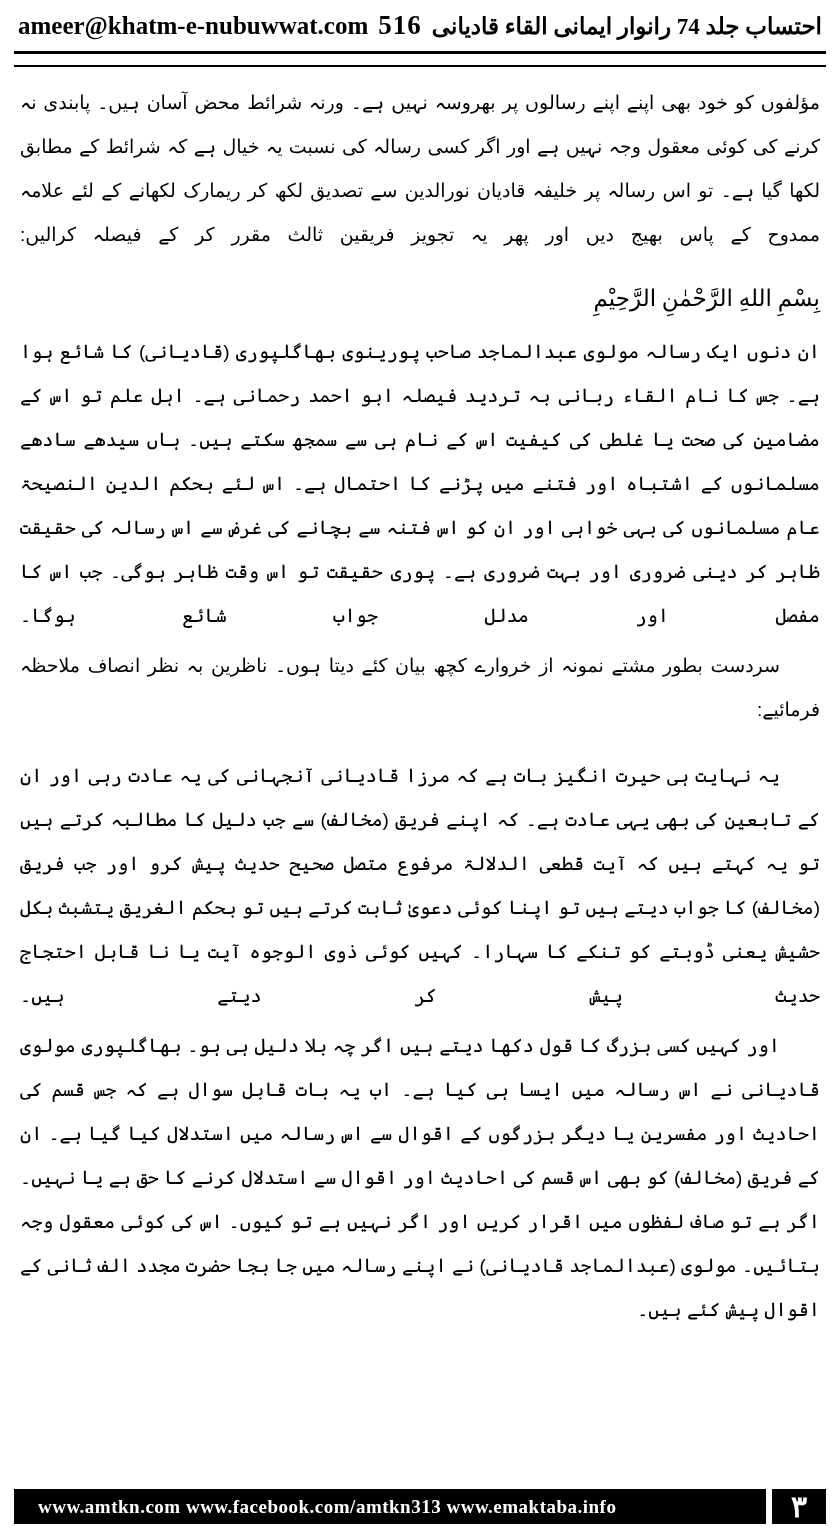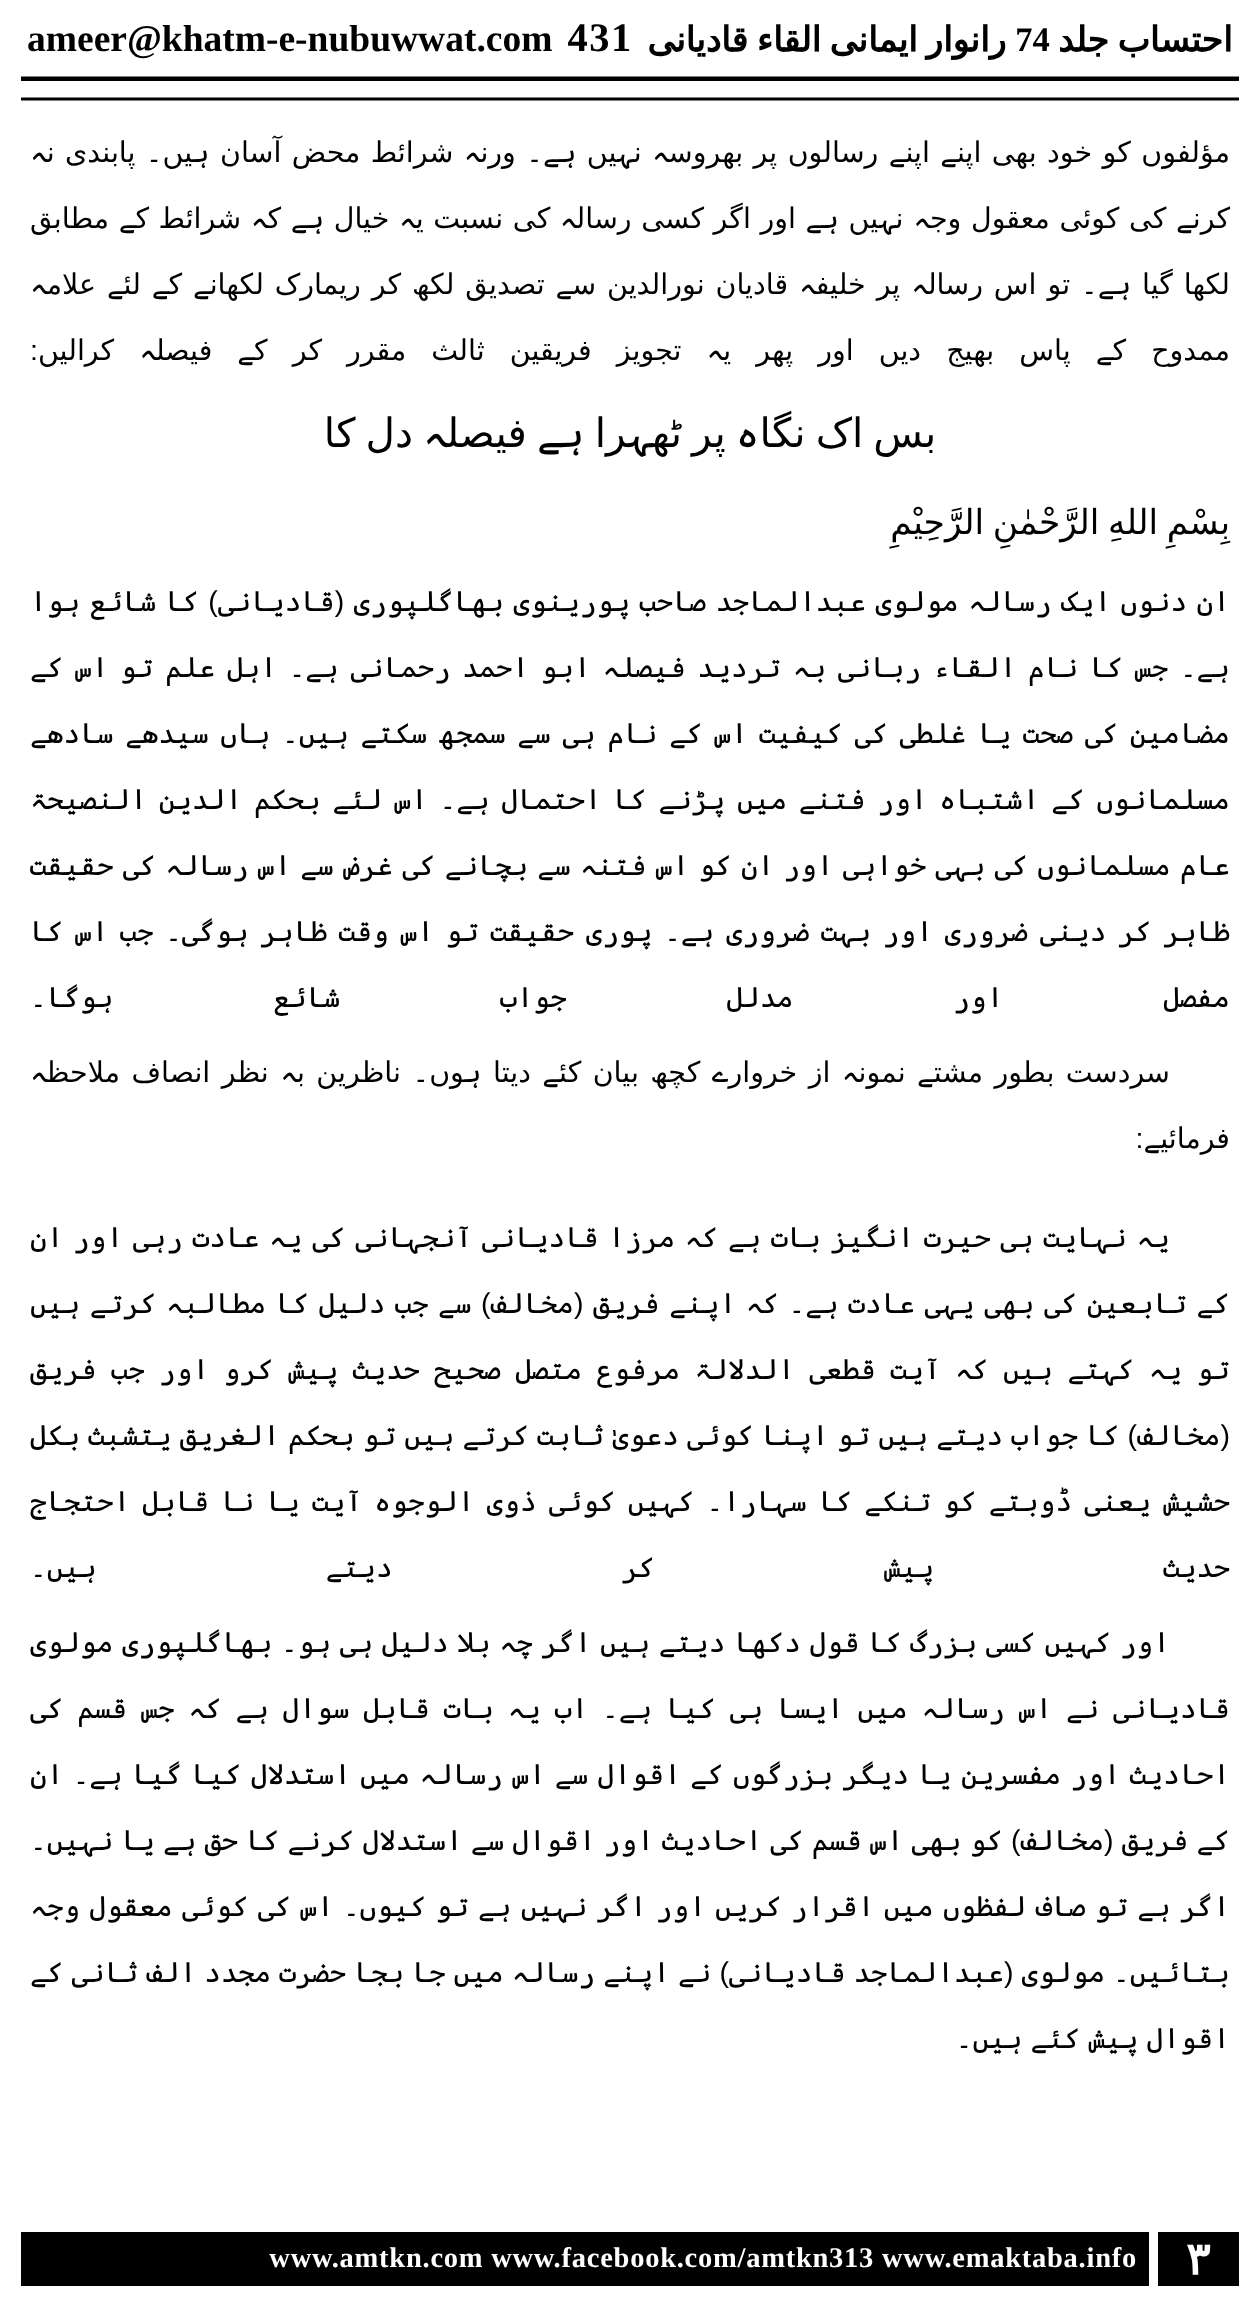--- a/index.html
+++ b/index.html
@@ -132,46 +132,46 @@
   }
   .footer-bar {
     flex: 1;
     background: #000;
     color: #fff;
     font-family: "Liberation Serif", serif;
     font-size: 19px;
     font-weight: bold;
     display: flex;
     align-items: center;
-    justify-content: flex-end;
+    justify-content: flex-start;
     letter-spacing: 0.5px;
     direction: ltr;
+    padding-left: 16px;
   }
   .footer-bar span { padding: 0 8px; }
 </style>
 </head>
 <body>
 
 <div class="page">
 
   <div class="header">
     <div class="header-right">احتساب جلد 74 رانوار ایمانی القاء قادیانی</div>
-    <div class="header-center">431</div>
+    <div class="header-center">516</div>
     <div class="header-left">ameer@khatm-e-nubuwwat.com</div>
   </div>
 
   <div class="rule"></div>
   <div style="height:5px"></div>
   <div class="rule thin"></div>
 
   <div class="content">
 
     <p class="para">مؤلفوں کو خود بھی اپنے اپنے رسالوں پر بھروسہ نہیں ہے۔ ورنہ شرائط محض آسان ہیں۔ پابندی نہ کرنے کی کوئی معقول وجہ نہیں ہے اور اگر کسی رسالہ کی نسبت یہ خیال ہے کہ شرائط کے مطابق لکھا گیا ہے۔ تو اس رسالہ پر خلیفہ قادیان نورالدین سے تصدیق لکھ کر ریمارک لکھانے کے لئے علامہ ممدوح کے پاس بھیج دیں اور پھر یہ تجویز فریقین ثالث مقرر کر کے فیصلہ کرالیں:</p>
 
-    <div class="verse">بس اک نگاہ پر ٹھہرا ہے فیصلہ دل کا</div>
 
     <div class="basmala">بِسْمِ اللهِ الرَّحْمٰنِ الرَّحِيْمِ</div>
 
     <p class="para">ان دنوں ایک رسالہ مولوی عبدالماجد صاحب پورینوی بھاگلپوری (قادیانی) کا شائع ہوا ہے۔ جس کا نام القاء ربانی بہ تردید فیصلہ ابو احمد رحمانی ہے۔ اہل علم تو اس کے مضامین کی صحت یا غلطی کی کیفیت اس کے نام ہی سے سمجھ سکتے ہیں۔ ہاں سیدھے سادھے مسلمانوں کے اشتباہ اور فتنے میں پڑنے کا احتمال ہے۔ اس لئے بحکم الدین النصیحۃ عام مسلمانوں کی بہی خواہی اور ان کو اس فتنہ سے بچانے کی غرض سے اس رسالہ کی حقیقت ظاہر کر دینی ضروری اور بہت ضروری ہے۔ پوری حقیقت تو اس وقت ظاہر ہوگی۔ جب اس کا مفصل اور مدلل جواب شائع ہوگا۔</p>
 
     <p class="para indent loose">سردست بطور مشتے نمونہ از خروارے کچھ بیان کئے دیتا ہوں۔ ناظرین بہ نظر انصاف ملاحظہ فرمائیے:</p>
 
     <div class="small-gap"></div>
 
     <p class="para indent">یہ نہایت ہی حیرت انگیز بات ہے کہ مرزا قادیانی آنجہانی کی یہ عادت رہی اور ان کے تابعین کی بھی یہی عادت ہے۔ کہ اپنے فریق (مخالف) سے جب دلیل کا مطالبہ کرتے ہیں تو یہ کہتے ہیں کہ آیت قطعی الدلالۃ مرفوع متصل صحیح حدیث پیش کرو اور جب فریق (مخالف) کا جواب دیتے ہیں تو اپنا کوئی دعویٰ ثابت کرتے ہیں تو بحکم الغریق یتشبث بکل حشیش یعنی ڈوبتے کو تنکے کا سہارا۔ کہیں کوئی ذوی الوجوہ آیت یا نا قابل احتجاج حدیث پیش کر دیتے ہیں۔</p>

